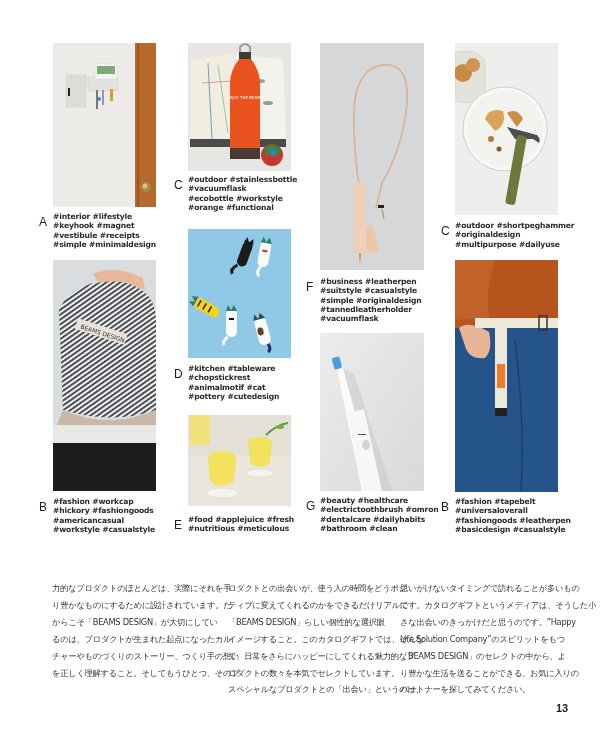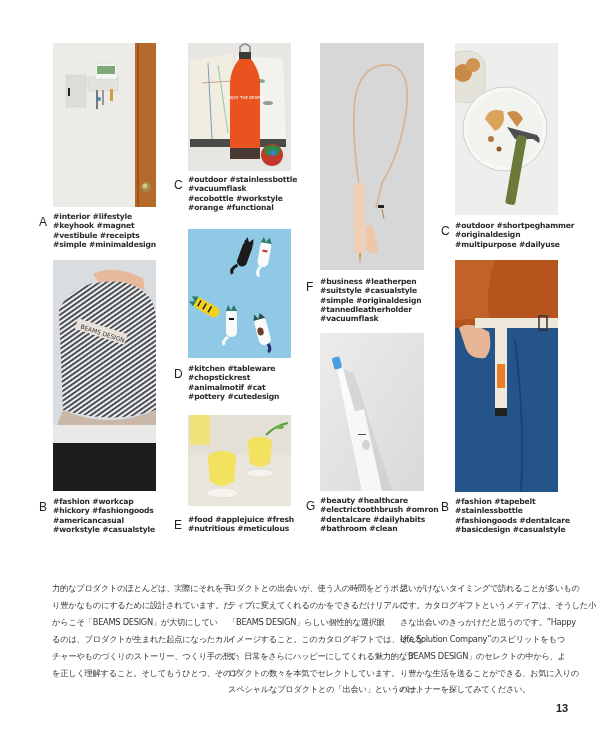--- a/index.html
+++ b/index.html
@@ -255,22 +255,22 @@
     <rect x="84" y="56" width="8" height="14" fill="none" stroke="#333" stroke-width="1.5"></rect>
     <rect x="40" y="66" width="12" height="86" fill="#ede8da"></rect>
     <rect x="42" y="104" width="8" height="24" fill="#ee7d2a"></rect>
     <rect x="40" y="148" width="12" height="8" fill="#222"></rect>
   </svg>
 </div>
 <div class="caption" style="left:441px;top:497px;">
   <span class="letter">B</span>
   <div class="tags">
     <div>#fashion #tapebelt</div>
-    <div>#stainlessbottle</div>
-    <div>#fashiongoods #dentalcare</div>
+    <div>#universaloverall</div>
+    <div>#fashiongoods #leatherpen</div>
     <div>#basicdesign #casualstyle</div>
   </div>
 </div>
 
 <div class="body-col" style="left:52px;">
   <div>力的なプロダクトのほとんどは、実際にそれを手</div>
   <div>り豊かなものにするために設計されています。だ</div>
   <div>からこそ「BEAMS DESIGN」が大切にしてい</div>
   <div>るのは、プロダクトが生まれた起点になったカル</div>
   <div>チャーやものづくりのストーリー、つくり手の想い</div>

